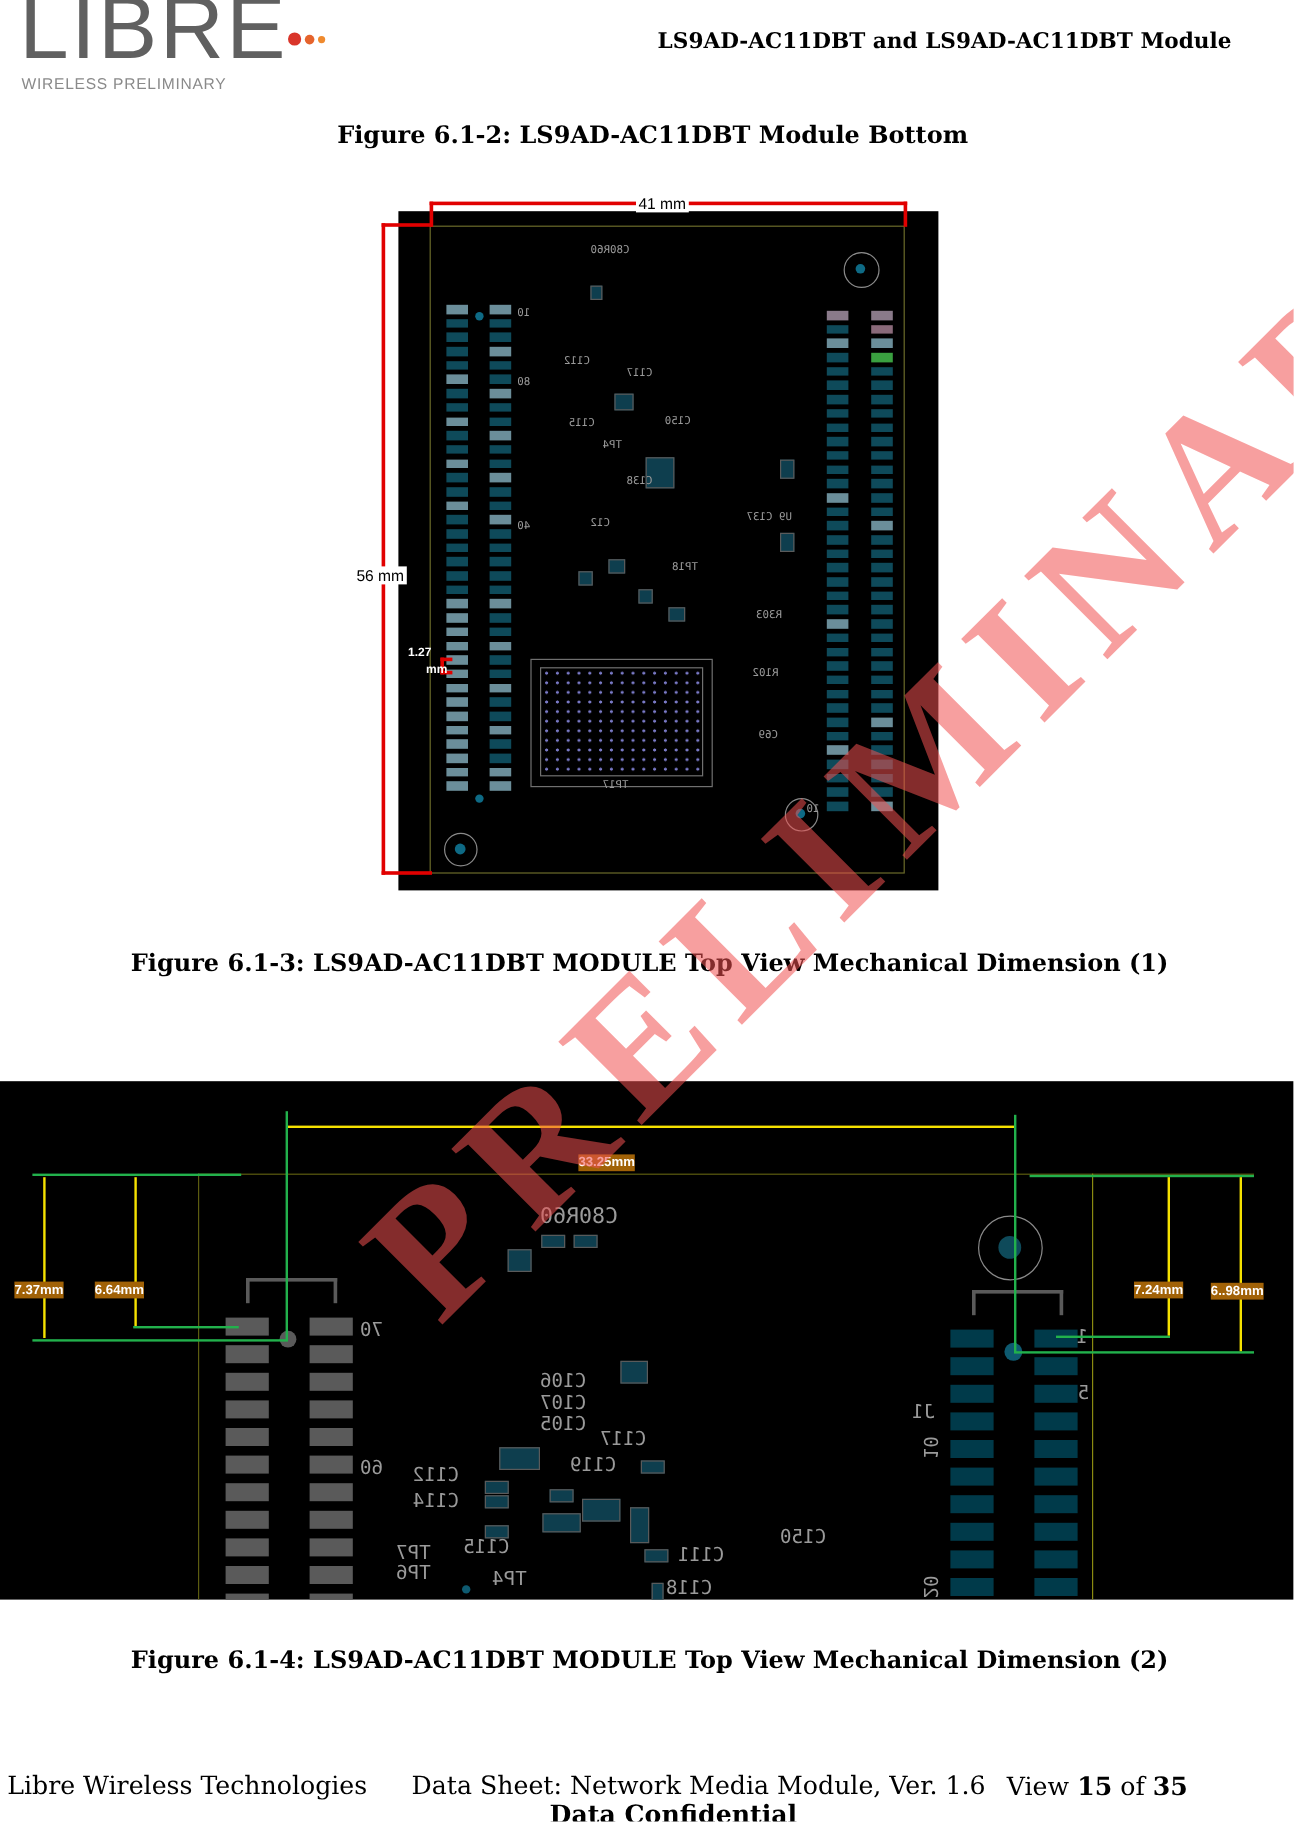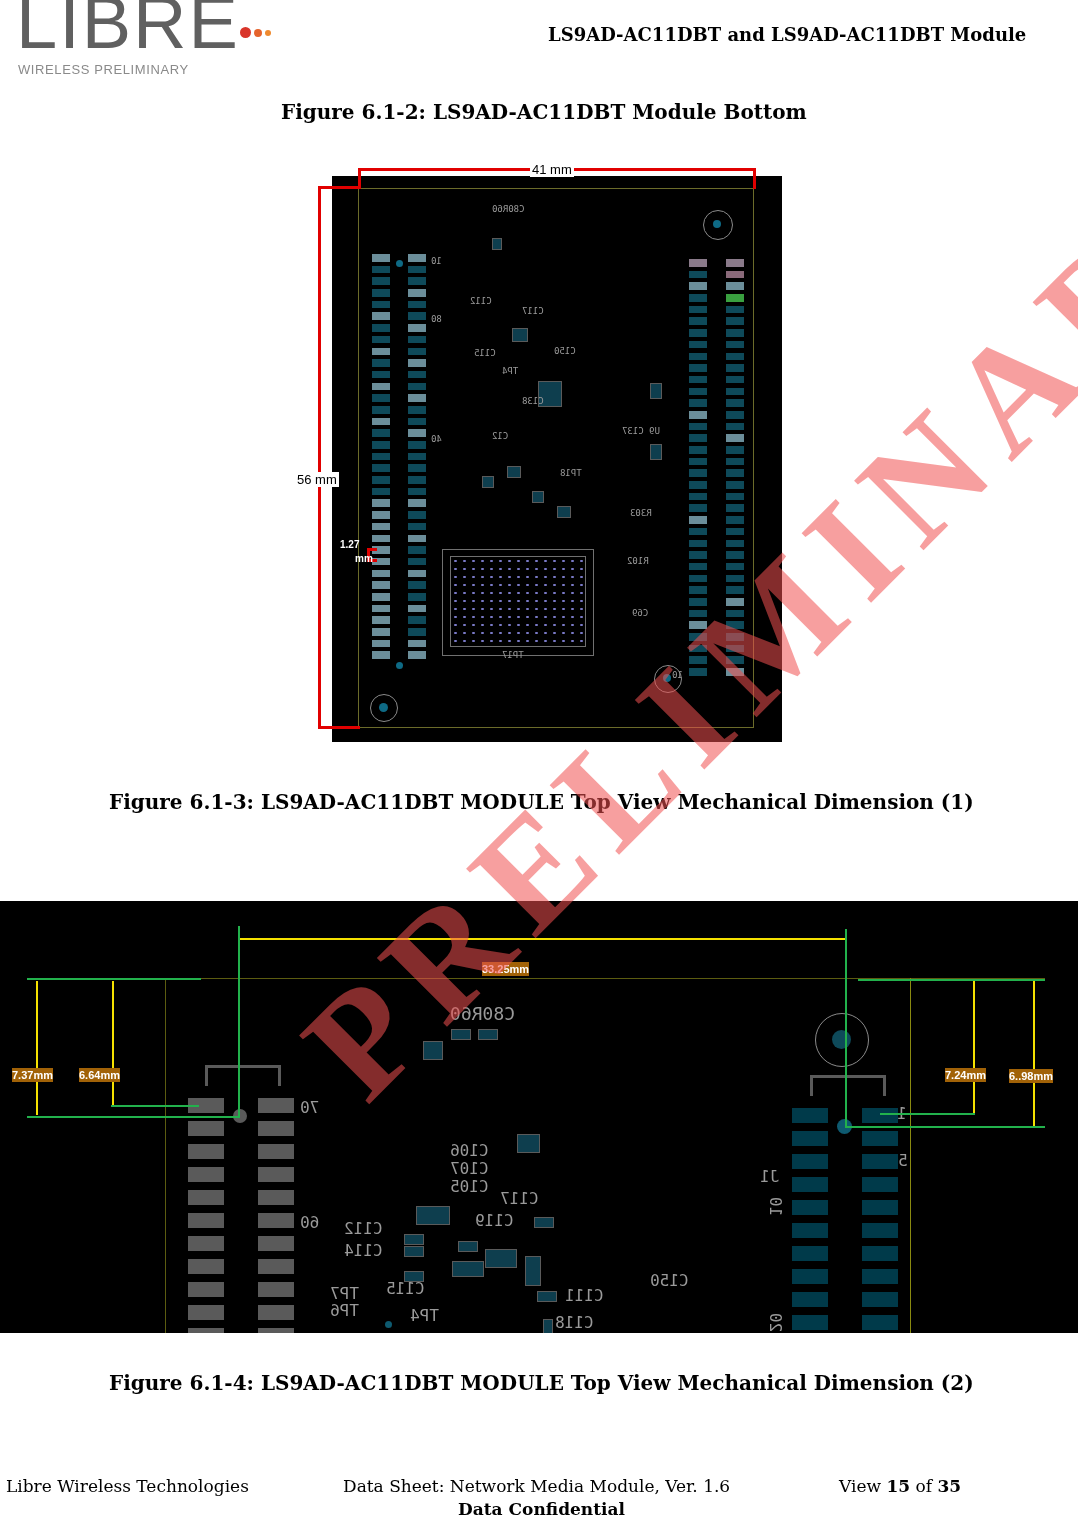--- a/index.html
+++ b/index.html
@@ -52,21 +52,21 @@
             font-weight: bold; white-space: nowrap; background: #a16207; padding: 1px 0; margin-top: 32px; }
   .silk2 { position: absolute; color: #9a9a9a; font-family: "DejaVu Sans Mono", monospace; font-size: 16px;
            white-space: nowrap; transform: scaleX(-1); }
 
   
   .watermark { left: 150px; top: 520px; font-family: "Liberation Serif", serif; font-size: 150px;
                color: rgba(240, 80, 80, 0.55); font-weight: bold; letter-spacing: 18px;
                transform: rotate(-45deg); transform-origin: left top; white-space: nowrap; pointer-events: none; }
 
   
-  .footer { top: 1476px; font-size: 17px; white-space: nowrap; }
+  .footer { top: 1476px; font-size: 21px; white-space: nowrap; }
   .footer b { font-weight: bold; }
 </style>
 </head>
 <body>
 
 <div class="abs logo">
   <div class="logo-word">LIBRE</div>
   <div class="logo-dots">
     <span style="width:11px;height:11px;background:#d9352a"></span><span style="width:8px;height:8px;background:#e5632c"></span><span style="width:6px;height:6px;background:#ef8a2e"></span>
   </div>

